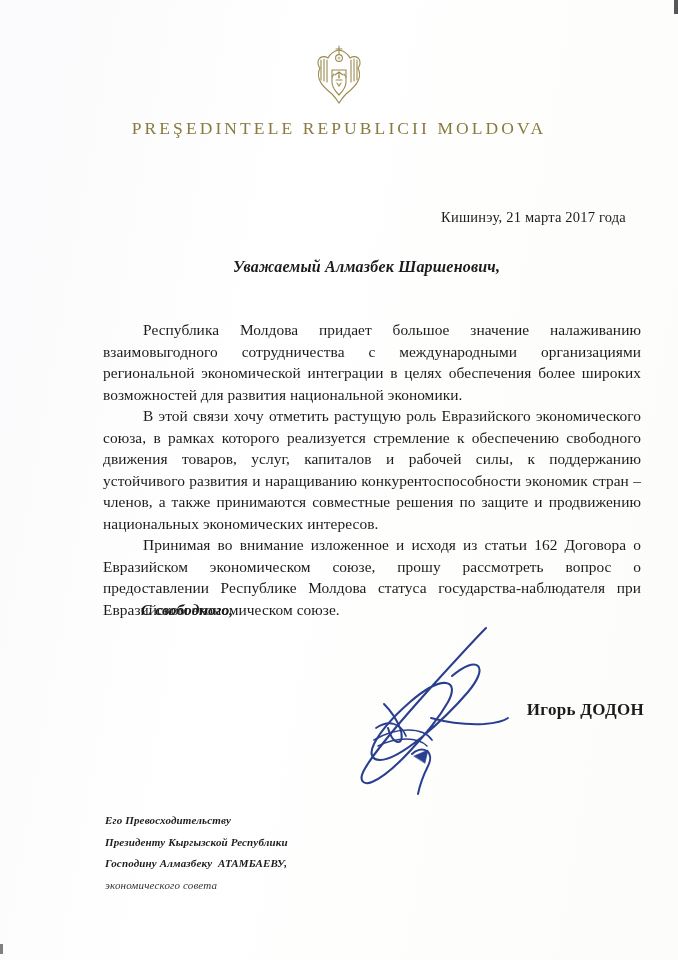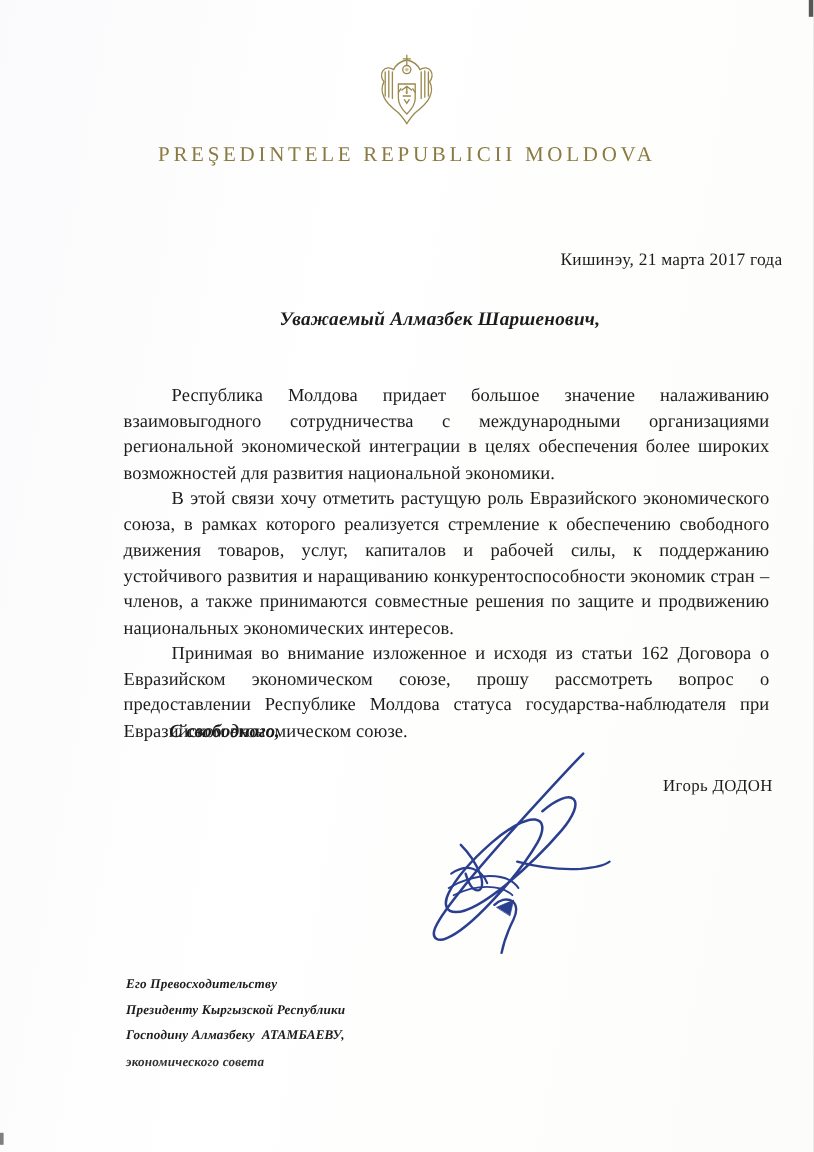--- a/index.html
+++ b/index.html
@@ -66,21 +66,21 @@
     font-size: 17.5px;
     letter-spacing: 3.1px;
     color: #8a7a42;
     white-space: nowrap;
   }
 
   
   .date-line {
     position: absolute;
     top: 209px;
-    right: 26px;
+    right: 52px;
     font-size: 14.5px;
     letter-spacing: 0.2px;
     margin-left: 20px;
   }
 
   
   .salutation {
     position: absolute;
     top: 258px;
     left: 203px;
@@ -122,40 +122,40 @@
   
   .signature {
     position: absolute;
     top: 618px;
     left: 328px;
     width: 190px;
     height: 180px;
   }
   .signer-name {
     position: absolute;
-    top: 648px;
+    top: 700px;
     right: 34px;
-    font-size: 14px;
-    font-weight: normal;
+    font-size: 17px;
+    font-weight: bold;
     letter-spacing: 0.3px;
   }
 
   
   .addressee {
     position: absolute;
     top: 810px;
     left: 105px;
     font-size: 11px;
     font-weight: bold;
     font-style: italic;
     line-height: 21.5px;
     letter-spacing: 0.15px;
   }
   .addressee div { white-space: pre; }
-  .addressee div.lighter { font-weight: bold; opacity: 0.92; }
+  .addressee div.lighter { font-weight: normal; opacity: 0.92; }
 </style>
 </head>
 <body>
 
 <div class="page">
   <div class="paper-tint"></div>
   <div class="scan-edge-tr"></div>
   <div class="scan-edge-bl"></div>
 
   <div class="emblem-wrap">

